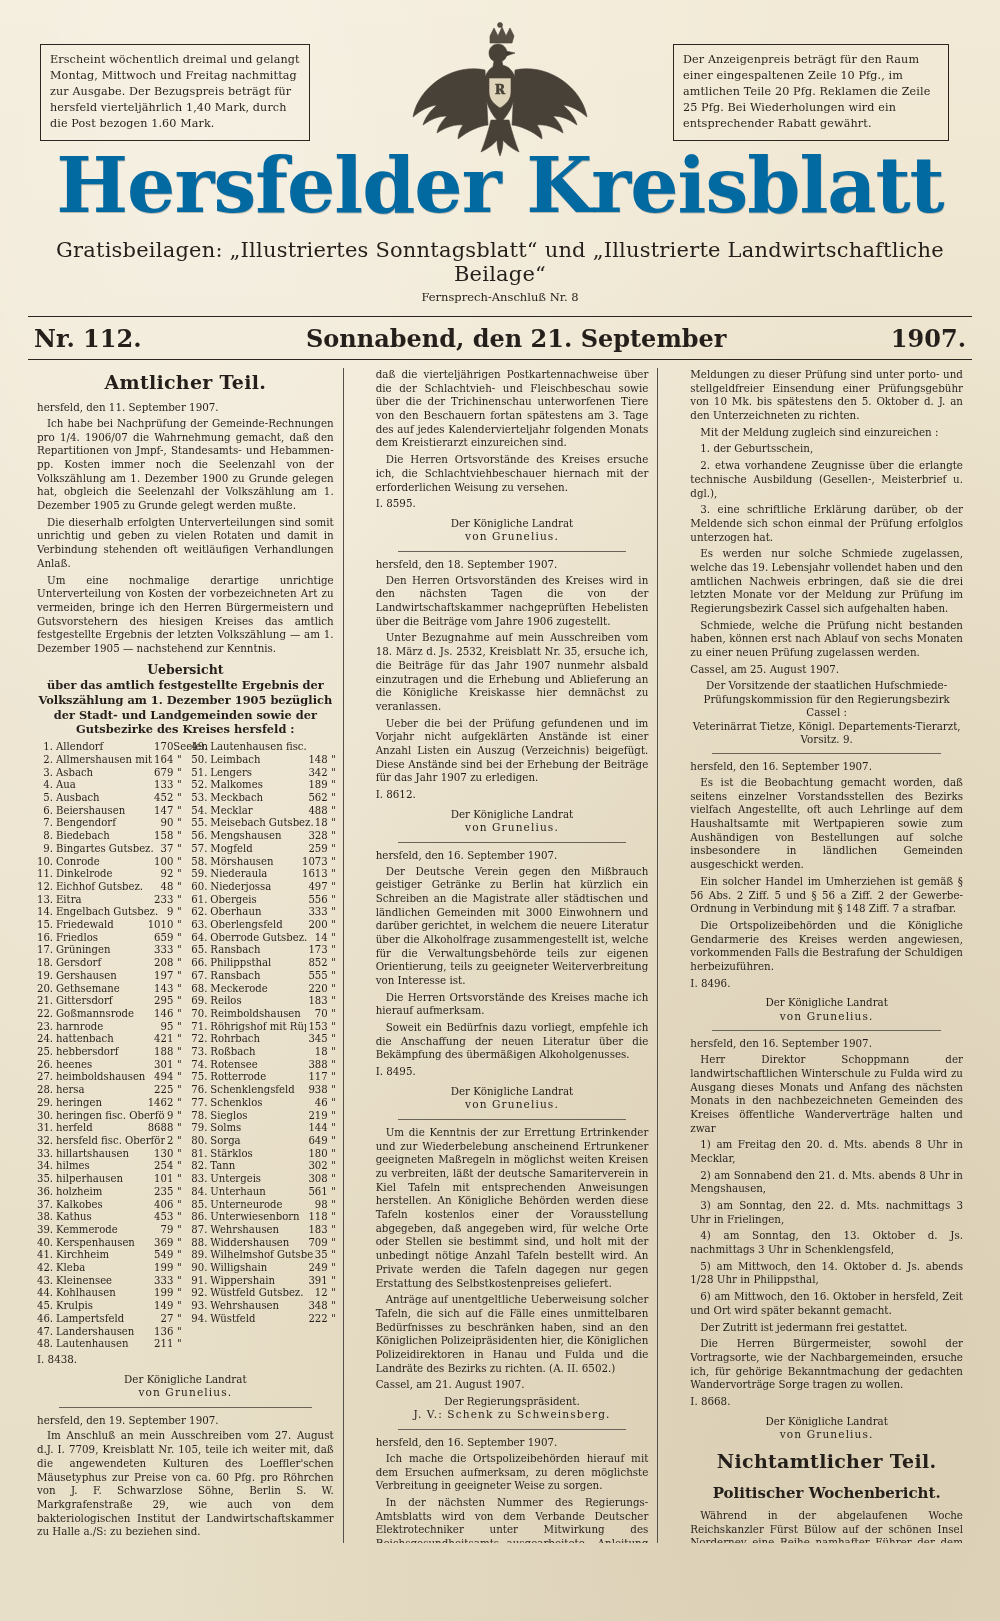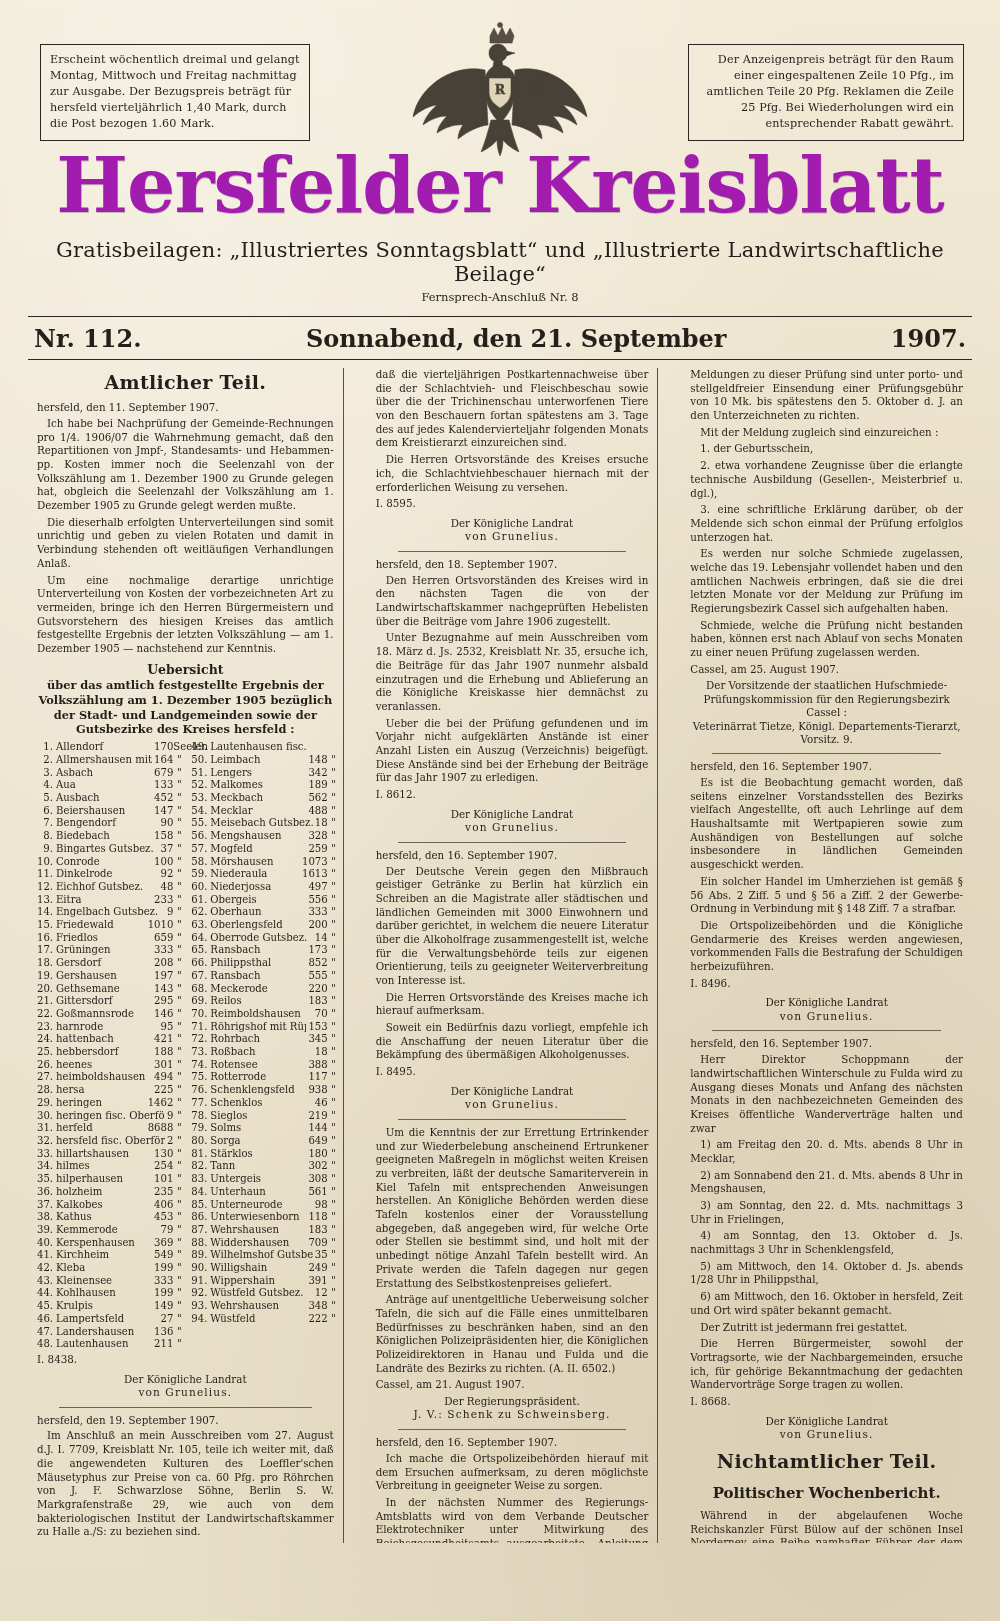--- a/index.html
+++ b/index.html
@@ -29,35 +29,35 @@
   }
   .notice{
     position:absolute;top:18px;
     border:1.5px solid #2b2620;
     padding:7px 9px 8px 9px;
     font-family:"DejaVu Serif", serif;
     font-size:11.2px;line-height:1.42;
     letter-spacing:.1px;
   }
   .notice.left{left:12px;width:250px;}
-  .notice.right{right:8px;width:256px;text-align:right;}
+  .notice.right{right:23px;width:256px;text-align:left;}
   .notice div{white-space:normal;}
   .eagle{
     position:absolute;left:50%;top:-6px;transform:translateX(-50%);
     width:230px;height:140px;opacity:.92;
   }
   .masthead-title{
     text-align:center;
     font-family:"DejaVu Serif", serif;
     font-weight:bold;
     font-size:76px;
     line-height:1;
     letter-spacing:-1px;
     margin-top:-6px;
-    color:#a21caf;
+    color:#0369a1;
     text-shadow:0.5px 0.5px 0 rgba(0,0,0,.22);
   }
   .subtitle{
     text-align:center;
     font-size:21px;
     margin-top:14px;
     letter-spacing:.2px;
   }
   .phone{
     text-align:center;

